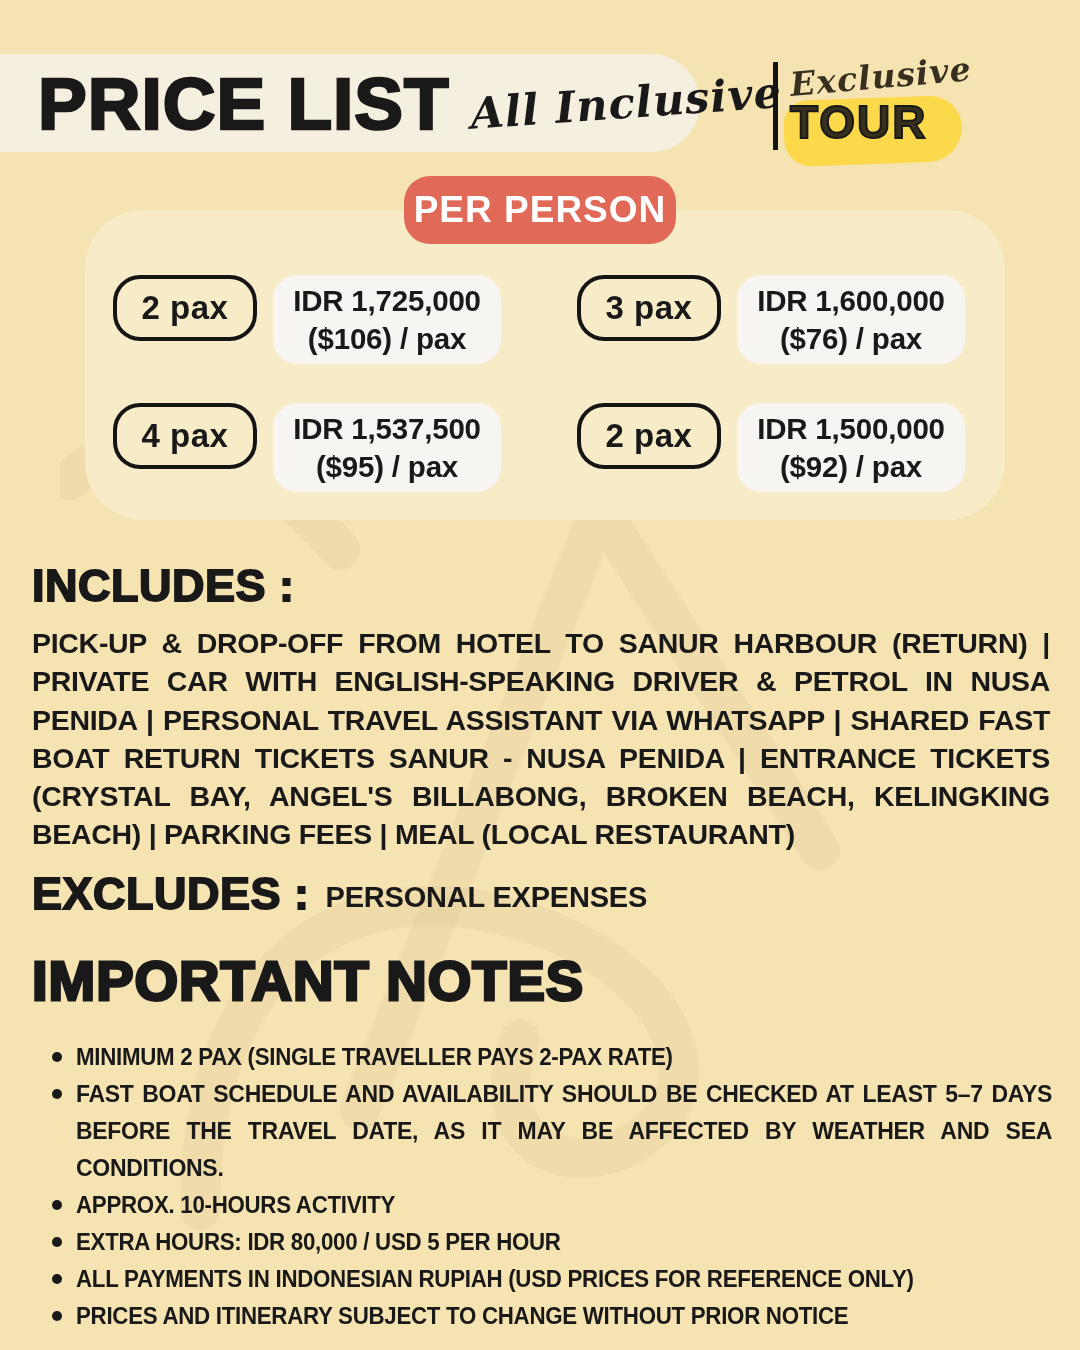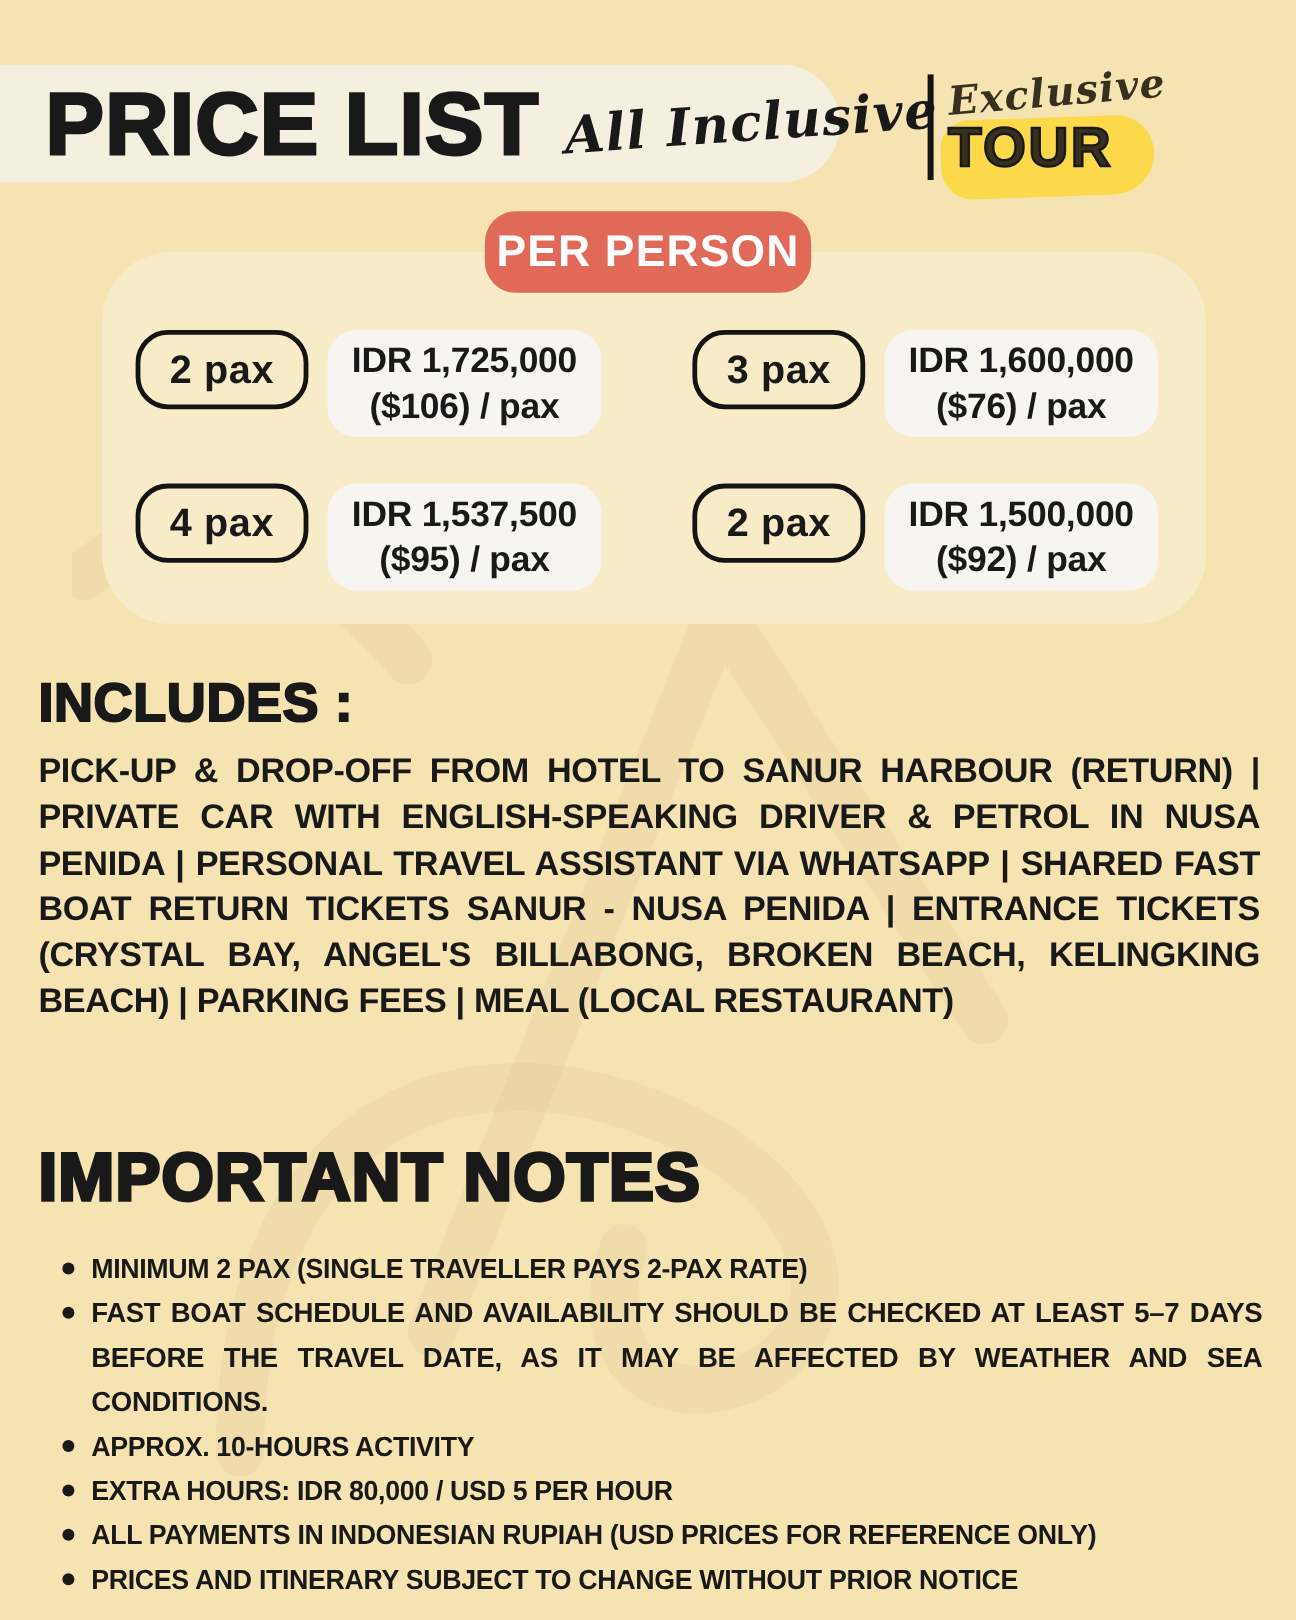--- a/index.html
+++ b/index.html
@@ -177,20 +177,24 @@
       </div>
     </div>
 
   </div>
 
   <div class="includes">
     <div class="section-heading">INCLUDES :</div>
     <div class="includes-body">PICK-UP &amp; DROP-OFF FROM HOTEL TO SANUR HARBOUR (RETURN) | PRIVATE CAR WITH ENGLISH-SPEAKING DRIVER &amp; PETROL IN NUSA PENIDA | PERSONAL TRAVEL ASSISTANT VIA WHATSAPP | SHARED FAST BOAT RETURN TICKETS SANUR - NUSA PENIDA | ENTRANCE TICKETS (CRYSTAL BAY, ANGEL'S BILLABONG, BROKEN BEACH, KELINGKING BEACH) | PARKING FEES | MEAL (LOCAL RESTAURANT)</div>
   </div>
 
+  <div class="excludes">
+    <div class="section-heading">EXCLUDES :</div>
+    <div class="excludes-body">PERSONAL EXPENSES</div>
+  </div>
 
   <div class="notes">
     <div class="notes-heading">IMPORTANT NOTES</div>
     <ul class="notes-list">
       <li>
         <span class="bullet-dot"></span>
         <span class="one-line">MINIMUM 2 PAX (SINGLE TRAVELLER PAYS 2-PAX RATE)</span>
       </li>
       <li>
         <span class="bullet-dot"></span>

